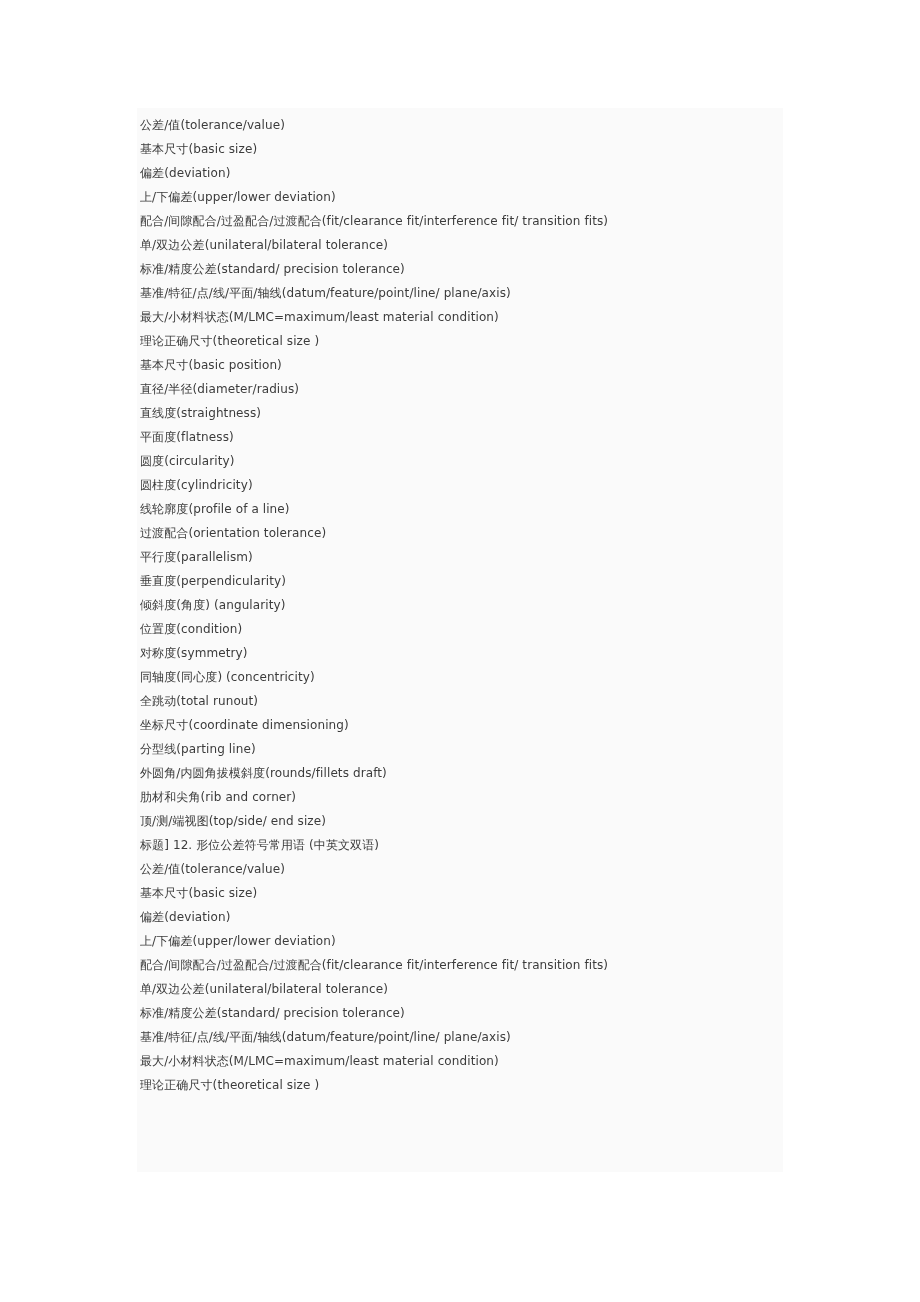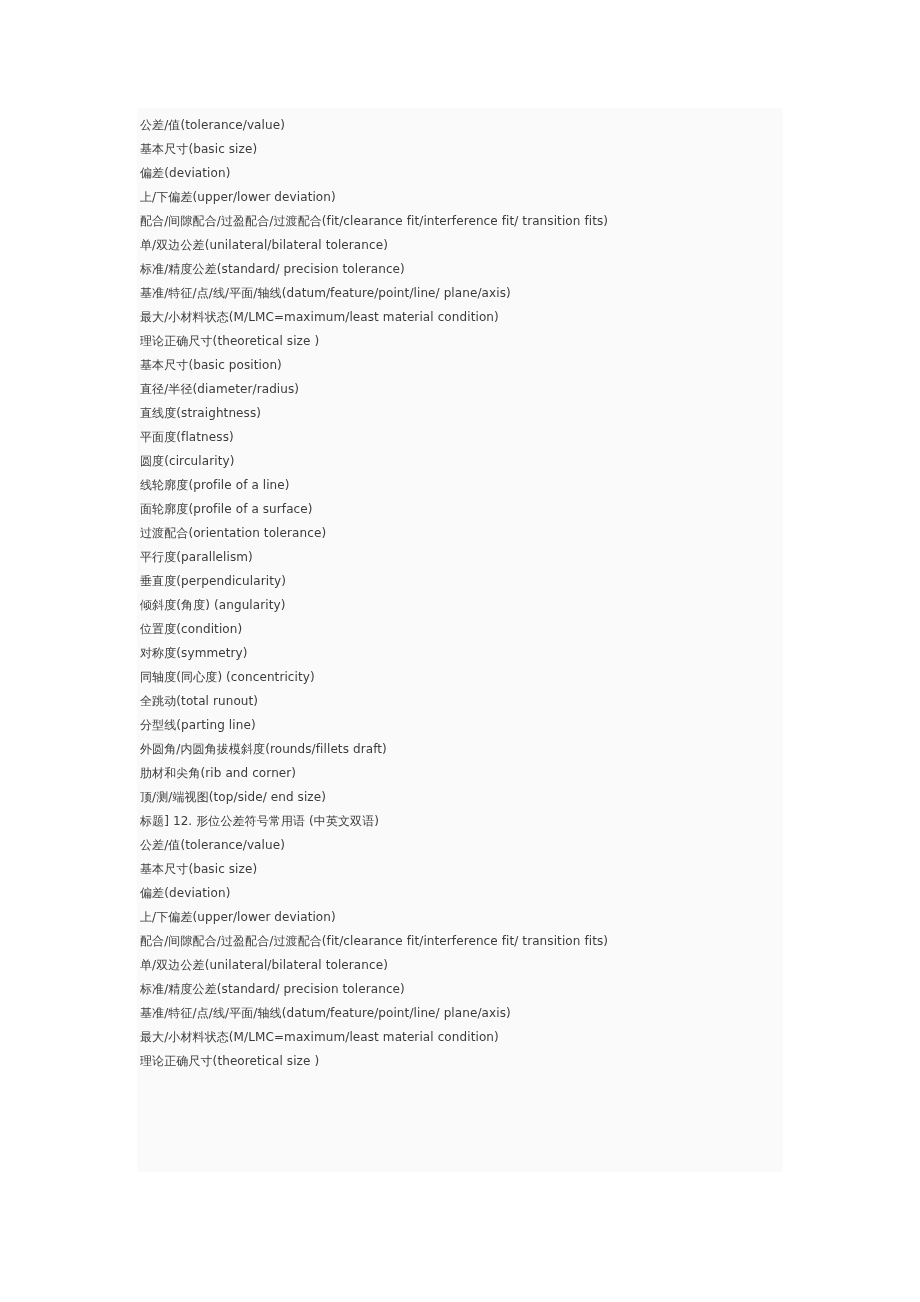--- a/index.html
+++ b/index.html
@@ -46,30 +46,31 @@
     <div class="line">单/双边公差(unilateral/bilateral tolerance)</div>
     <div class="line">标准/精度公差(standard/ precision tolerance)</div>
     <div class="line">基准/特征/点/线/平面/轴线(datum/feature/point/line/ plane/axis)</div>
     <div class="line">最大/小材料状态(M/LMC=maximum/least material condition)</div>
     <div class="line">理论正确尺寸(theoretical size )</div>
     <div class="line">基本尺寸(basic position)</div>
     <div class="line">直径/半径(diameter/radius)</div>
     <div class="line">直线度(straightness)</div>
     <div class="line">平面度(flatness)</div>
     <div class="line">圆度(circularity)</div>
+    <div class="line">圆柱度(cylindricity)</div>
     <div class="line">线轮廓度(profile of a line)</div>
-    <div class="line">面轮廓度(profile of a surface)</div>
     <div class="line">过渡配合(orientation tolerance)</div>
     <div class="line">平行度(parallelism)</div>
     <div class="line">垂直度(perpendicularity)</div>
     <div class="line">倾斜度(角度) (angularity)</div>
     <div class="line">位置度(condition)</div>
     <div class="line">对称度(symmetry)</div>
     <div class="line">同轴度(同心度) (concentricity)</div>
     <div class="line">全跳动(total runout)</div>
+    <div class="line">坐标尺寸(coordinate dimensioning)</div>
     <div class="line">分型线(parting line)</div>
     <div class="line">外圆角/内圆角拔模斜度(rounds/fillets draft)</div>
     <div class="line">肋材和尖角(rib and corner)</div>
     <div class="line">顶/测/端视图(top/side/ end size)</div>
     <div class="line">标题] 12. 形位公差符号常用语 (中英文双语)</div>
     <div class="line">公差/值(tolerance/value)</div>
     <div class="line">基本尺寸(basic size)</div>
     <div class="line">偏差(deviation)</div>
     <div class="line">上/下偏差(upper/lower deviation)</div>
     <div class="line">配合/间隙配合/过盈配合/过渡配合(fit/clearance fit/interference fit/ transition fits)</div>

